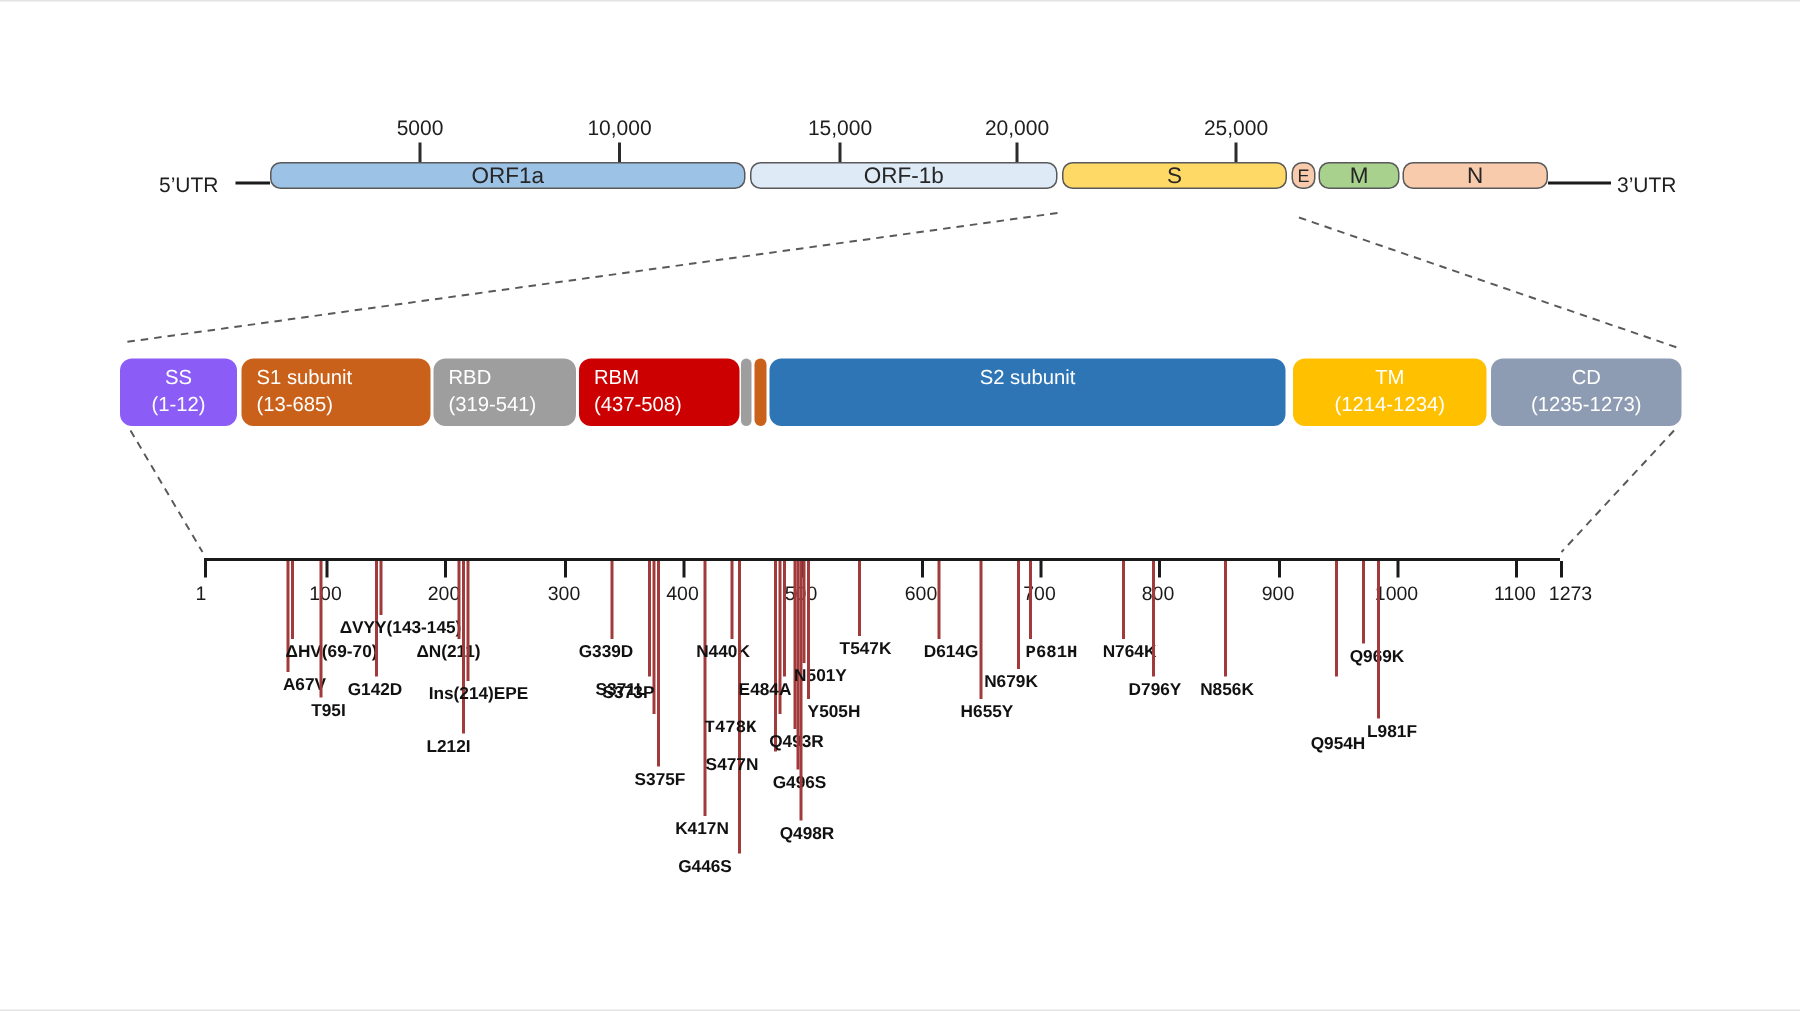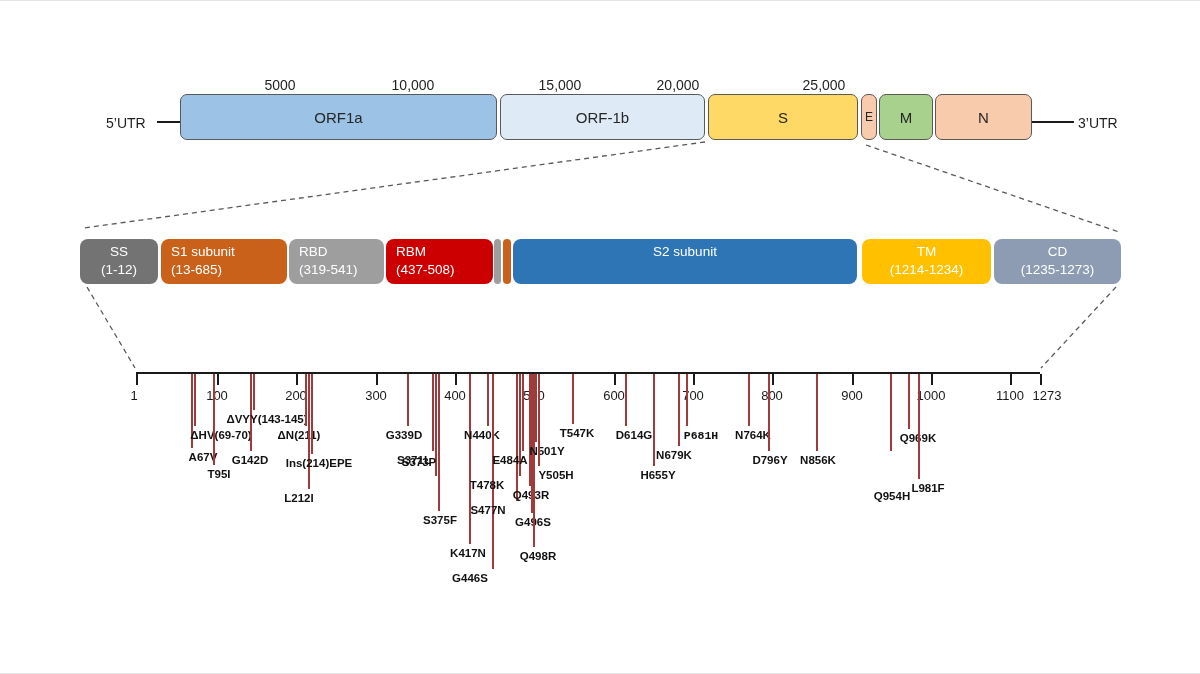--- a/index.html
+++ b/index.html
@@ -5,21 +5,21 @@
   html,body{margin:0;padding:0;background:#ffffff;}
   #canvas{
     position:relative;width:1200px;height:674px;background:#ffffff;
     font-family:"Liberation Sans",sans-serif;overflow:hidden;
     border-top:1px solid #e3e3e3;border-bottom:1px solid #e3e3e3;box-sizing:border-box;
   }
   .abs{position:absolute;}
   
   .scale-label{position:absolute;transform:translateX(-50%);font-size:14px;color:#1f1f1f;white-space:nowrap;}
   .scale-tick{position:absolute;width:2px;background:#2b2b2b;}
-  .gseg{position:absolute;top:93px;height:46px;border:1px solid #595959;border-radius:7px;
+  .gseg{position:absolute;top:107px;height:18px;border:1px solid #595959;border-radius:7px;
         box-sizing:border-box;display:flex;align-items:center;justify-content:center;
         font-size:15px;color:#262626;text-align:right;}
   .utr{position:absolute;font-size:14px;color:#1f1f1f;white-space:nowrap;}
   .hline{position:absolute;height:2px;background:#1a1a1a;}
   
   .sseg{position:absolute;top:238px;height:45px;border-radius:8px;box-sizing:border-box;
         color:#ffffff;font-size:13.5px;line-height:18px;padding-top:4px;}
   .sseg .nm,.sseg .rg{display:block;}
   
   .axis-line{position:absolute;height:2px;background:#1a1a1a;}
@@ -63,21 +63,21 @@
         <div class="gseg" style="left: 180px; width: 317px; background: rgb(156, 194, 229); font-size: 15px;">ORF1a</div>
         <div class="gseg" style="left: 500px; width: 205px; background: rgb(222, 235, 247); font-size: 15px;">ORF-1b</div>
         <div class="gseg" style="left: 708px; width: 150px; background: rgb(255, 217, 102); font-size: 15px;">S</div>
         <div class="gseg" style="left: 861px; width: 16px; background: rgb(248, 203, 173); font-size: 12px;">E</div>
         <div class="gseg" style="left: 879px; width: 54px; background: rgb(169, 209, 142); font-size: 15px;">M</div>
         <div class="gseg" style="left: 935px; width: 97px; background: rgb(248, 203, 173); font-size: 15px;">N</div>
       </div>
   </div>
 
   <div class="abs" id="spike-bar">
-      <div class="sseg" style="left: 80px; width: 78px; background: #737373; border-radius: 8px; text-align: center; padding-left: 0px;">
+      <div class="sseg" style="left: 80px; width: 78px; background: #8b5cf6; border-radius: 8px; text-align: center; padding-left: 0px;">
         <span class="nm">SS</span>
         <span class="rg">(1-12)</span>
       </div>
       <div class="sseg" style="left: 161px; width: 126px; background: rgb(201, 97, 26); border-radius: 8px; text-align: left; padding-left: 10px;">
         <span class="nm">S1 subunit</span>
         <span class="rg">(13-685)</span>
       </div>
       <div class="sseg" style="left: 289px; width: 95px; background: rgb(158, 158, 158); border-radius: 8px; text-align: left; padding-left: 10px;">
         <span class="nm">RBD</span>
         <span class="rg">(319-541)</span>
@@ -155,21 +155,21 @@
       <div class="mut-label" style="left: 440px; top: 513px;">S375F</div>
       <div class="mut-line" style="left: 469px; top: 373px; height: 170px; background: rgb(161, 58, 58);"></div>
       <div class="mut-label" style="left: 468px; top: 546px;">K417N</div>
       <div class="mut-line" style="left: 487px; top: 373px; height: 52px; background: rgb(161, 58, 58);"></div>
       <div class="mut-label" style="left: 482px; top: 428px;">N440K</div>
       <div class="mut-line" style="left: 492px; top: 373px; height: 195px; background: rgb(161, 58, 58);"></div>
       <div class="mut-label" style="left: 470px; top: 571px;">G446S</div>
       <div class="mut-line" style="left: 516px; top: 373px; height: 127px; background: rgb(161, 58, 58);"></div>
       <div class="mut-label" style="left: 488px; top: 503px;">S477N</div>
       <div class="mut-line" style="left: 519px; top: 373px; height: 102px; background: rgb(161, 58, 58);"></div>
-      <div class="mut-label" style="left: 487px; top: 478px;">T478K</div>
+      <div class="mut-label" style="left: 487px; top: 478px; font-family: Liberation Mono, monospace;">T478K</div>
       <div class="mut-line" style="left: 522px; top: 373px; height: 77px; background: rgb(161, 58, 58);"></div>
       <div class="mut-label" style="left: 510px; top: 453px;">E484A</div>
       <div class="mut-line" style="left: 529px; top: 373px; height: 112px; background: rgb(161, 58, 58);"></div>
       <div class="mut-label" style="left: 531px; top: 488px;">Q493R</div>
       <div class="mut-line" style="left: 531px; top: 373px; height: 139px; background: rgb(161, 58, 58);"></div>
       <div class="mut-label" style="left: 533px; top: 515px;">G496S</div>
       <div class="mut-line" style="left: 533px; top: 373px; height: 173px; background: rgb(161, 58, 58);"></div>
       <div class="mut-label" style="left: 538px; top: 549px;">Q498R</div>
       <div class="mut-line" style="left: 535px; top: 373px; height: 68px; background: rgb(161, 58, 58);"></div>
       <div class="mut-label" style="left: 547px; top: 444px;">N501Y</div>

